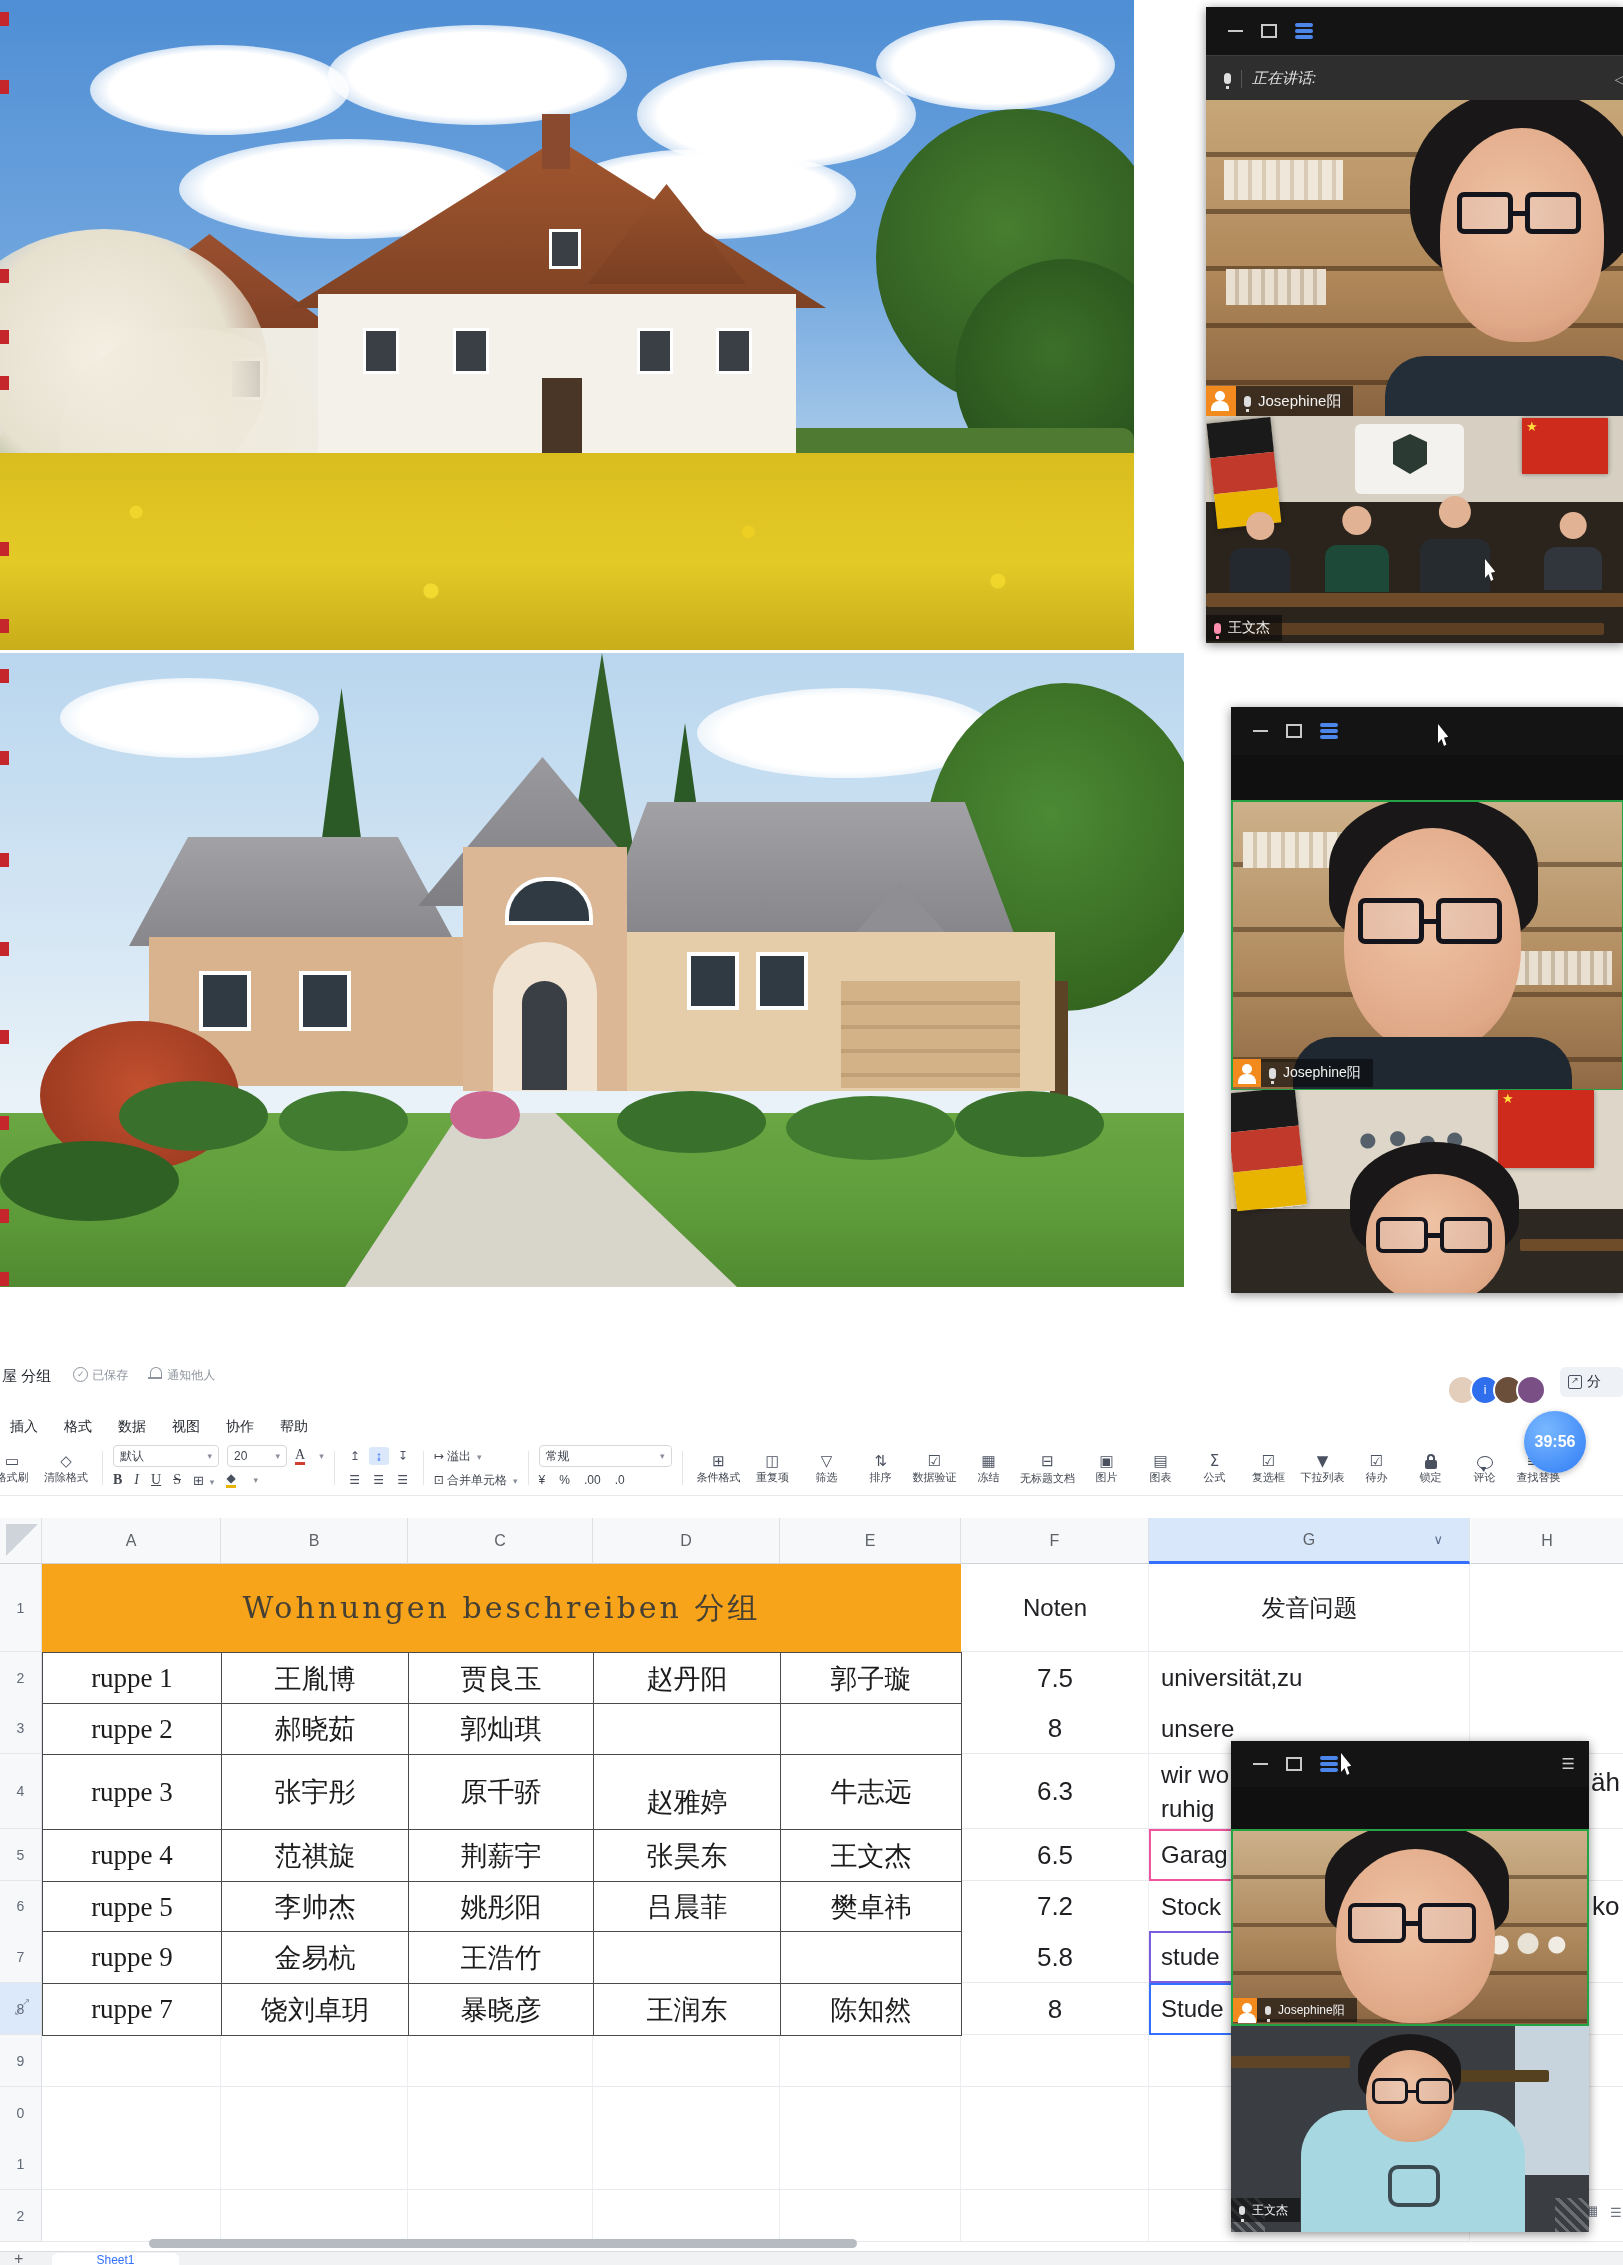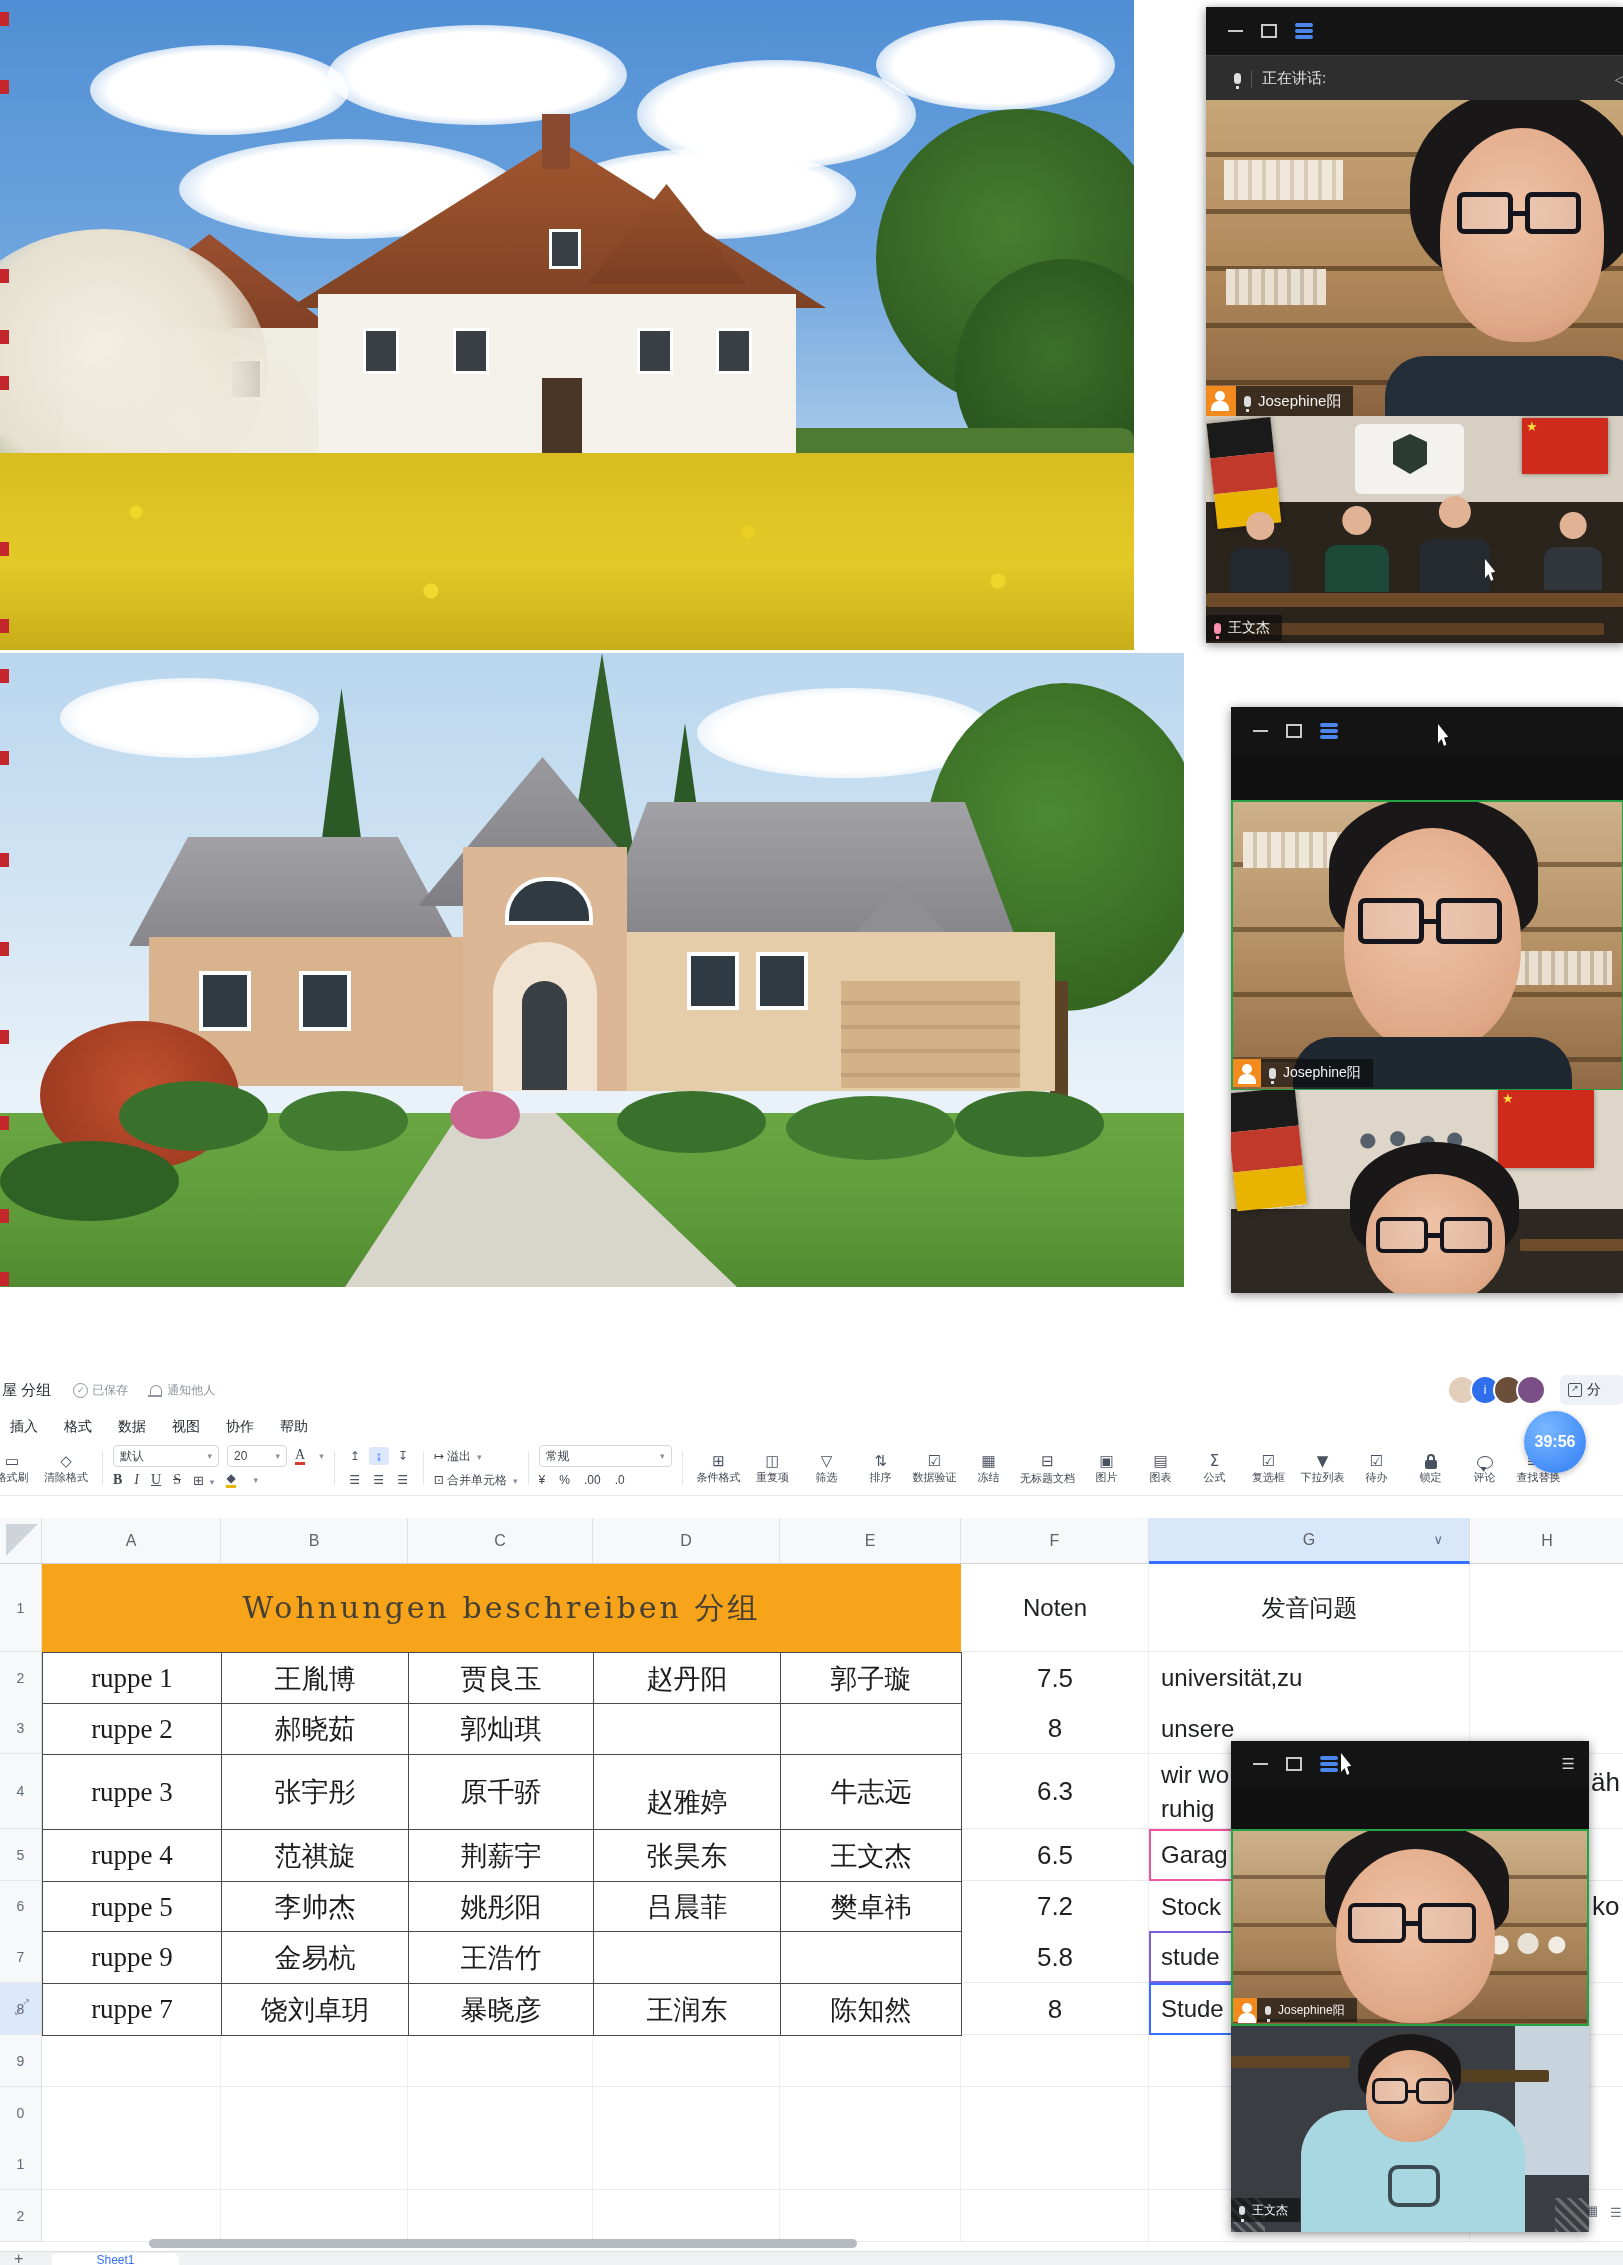--- a/index.html
+++ b/index.html
@@ -48,21 +48,21 @@
   .cursor{position:absolute;width:15px;height:22px;background:#fff;z-index:70;
      clip-path:polygon(0 0,0 86%,24% 68%,40% 100%,56% 93%,40% 62%,68% 58%);
      filter:drop-shadow(1px 1px 1px rgba(0,0,0,.9));}
   
   #tabstrip{position:absolute;left:0;top:1329px;width:1624px;height:38px;background:#e7eaef;display:flex;align-items:flex-end;}
   .btab{height:34px;display:flex;align-items:center;gap:8px;padding:0 18px;font-size:13px;color:#41464f;}
   .btab.active{background:#fff;border-radius:10px 10px 0 0;}
   .ficon{width:17px;height:17px;border-radius:4px;flex:none;
      background-image:repeating-linear-gradient(180deg,rgba(255,255,255,0) 0 4px,rgba(255,255,255,.95) 4px 6px);
      background-size:9px 14px;background-position:4px 2px;background-repeat:no-repeat;}
-  #docheader{position:absolute;left:0;top:1367px;width:1624px;height:46px;background:#fff;display:flex;align-items:center;font-size:14px;}
+  #docheader{position:absolute;left:0;top:1367px;width:1624px;height:46px;background:#fff;display:flex;font-size:14px;}
   .saveico{width:13px;height:13px;border:1.5px solid #8f959e;border-radius:50%;color:#8f959e;font-size:9px;line-height:13px;text-align:center;margin-right:4px;}
   .bellico{width:10px;height:9px;border:1.5px solid #8f959e;border-bottom:none;border-radius:6px 6px 0 0;position:relative;margin-right:5px;}
   .bellico::after{content:"";position:absolute;left:-3px;top:9px;width:14px;height:1.5px;background:#8f959e;}
   .avc{width:26px;height:26px;border-radius:50%;border:2px solid #fff;margin-left:-7px;}
   #menu-row{position:absolute;left:0;top:1413px;width:1624px;height:28px;display:flex;align-items:center;gap:26px;padding-left:10px;font-size:14px;color:#1f2329;}
   #toolbar{position:absolute;left:-14px;top:1441px;width:1652px;height:54px;background:#fff;border-bottom:1px solid #e8eaed;display:flex;align-items:center;gap:10px;}
   .tall{display:flex;flex-direction:column;align-items:center;justify-content:center;gap:3px;width:52px;flex:none;color:#41464f;}
   .tall .tico{font-size:15px;line-height:16px;color:#4a5160;font-family:"DejaVu Sans",sans-serif;}
   .tall .tlab{font-size:11px;line-height:11px;text-align:center;white-space:nowrap;}
   .tall.wide{width:62px;} .tall.wide .tlab{white-space:normal;line-height:12px;}
@@ -195,21 +195,21 @@
   <div class="vw" style="left:1206px;top:7px;width:418px;height:636px;">
     <div class="vtitle" style="height:48px;">
       <span class="wbtn-min"></span>
       <span class="wbtn-box"></span>
       <span class="wbtn-stack">
           <i></i>
           <i></i>
           <i></i>
         </span>
     </div>
-    <div class="vspeak" style="height:45px;font-size:15px;padding-left:28px;">
+    <div class="vspeak" style="height:45px;font-size:15px;padding-left:18px;font-style:italic;">
       <span class="mic"></span>
       <span class="vdivider"></span>
       <span>正在讲话:</span>
       <span style="position:absolute;right:-6px;color:#aaa;font-size:14px;">◁)</span>
     </div>
     <div class="vtile" style="top:93px;width:418px;height:316px;">
       <div class="shelves"></div>
       <div class="abs" style="left:18px;top:60px;width:119px;height:40px;background:repeating-linear-gradient(90deg,#efe7da 0 10px,#d9cbb6 10px 14px);"></div>
       <div class="abs" style="left:20px;top:169px;width:100px;height:36px;background:repeating-linear-gradient(90deg,#e9e0d2 0 9px,#cbbda8 9px 13px);"></div>
       <div class="hair" style="left:204px;top:-12px;width:229px;height:199px;"></div>

